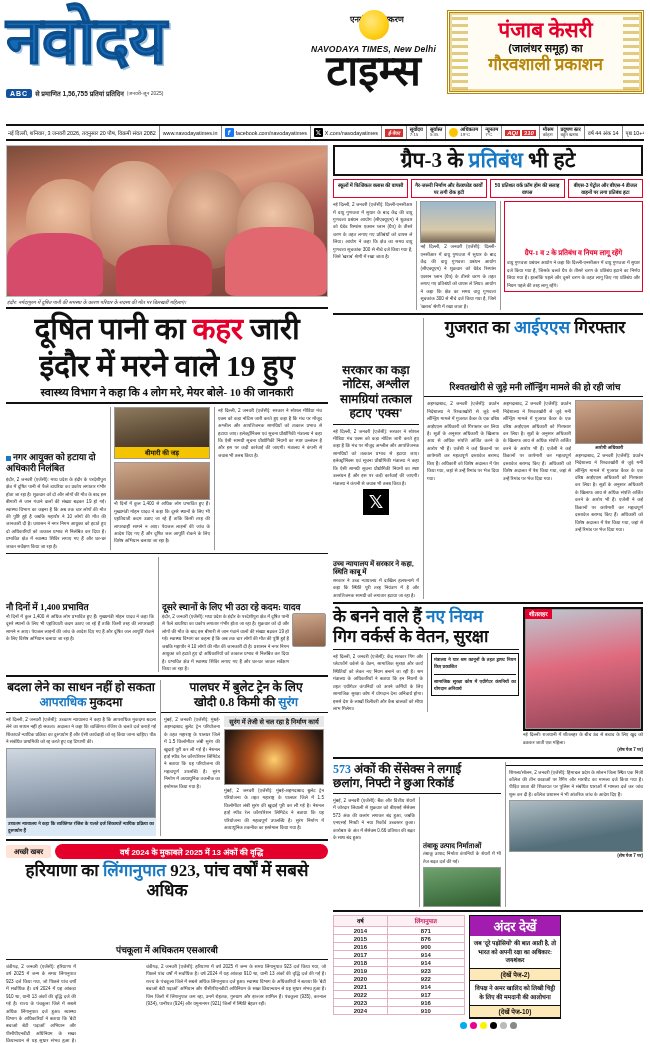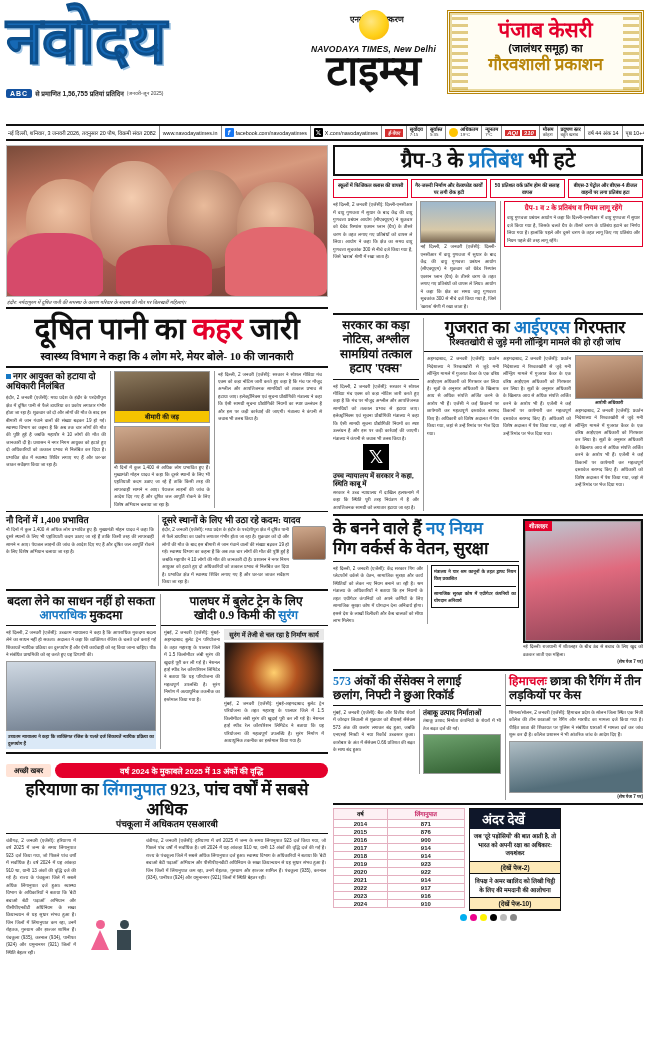--- a/index.html
+++ b/index.html
@@ -117,21 +117,21 @@
   
   .h-main{font-family:"Liberation Serif",serif;font-weight:bold;font-size:30px;
     line-height:1.12;color:#111;letter-spacing:-.3px;margin-top:3px;text-align:center;}
   .hl-red{color:#e4002b;}
   .hl-blue{color:#1778c4;}
   .h-sub{font-family:"Liberation Serif",serif;font-weight:bold;font-size:11px;
     text-align:center;border-bottom:2px solid #111;padding-bottom:3px;margin-top:2px;}
 
   .h2{font-family:"Liberation Serif",serif;font-weight:bold;font-size:17px;line-height:1.14;}
   .h3{font-family:"Liberation Serif",serif;font-weight:bold;font-size:12px;line-height:1.18;}
-  .h4{font-family:"Liberation Serif",serif;font-weight:bold;font-size:9px;line-height:1.2;}
+  .h4{font-family:"Liberation Serif",serif;font-weight:bold;font-size:9px;line-height:1.2;margin-top:45px;}
 
   
   .bt{font-size:4.6px;line-height:1.62;color:#2a2a2a;text-align:justify;}
   .rule{border-top:1px solid #111;margin:3px 0;}
   .rule2{border-top:2px solid #111;margin:3px 0;}
   .vrule{border-left:1px solid #999;}
 
   .cols2{display:flex;gap:4px;}
   .cols3{display:flex;gap:4px;}
 
@@ -149,35 +149,35 @@
   .mini-photo.man{background:linear-gradient(170deg,#cfa98d,#8a5f45);}
   .mini-photo.court{background:linear-gradient(175deg,#cfd8e2,#9aa7b6 55%,#6d7a8a);}
   .mini-photo.tunnel{background:radial-gradient(circle at 50% 55%,#ffcf6e,#b2521f 40%,#2b1a12 90%);}
   .mini-photo.cold{background:linear-gradient(170deg,#bcc8d2 0%,#e06a7e 45%,#8e4356 100%);}
   .mini-photo.dig{background:linear-gradient(170deg,#8d7a5e,#55432f 60%,#2e2418);}
 
   .badge-red{background:#e4002b;color:#fff;font-size:6px;font-weight:bold;padding:1px 4px;display:inline-block;}
   .cap-yellow{background:#f5c400;font-size:6.5px;font-weight:bold;text-align:center;padding:1px 0;}
 
   
-  .goodnews{display:flex;align-items:center;gap:4px;margin-top:9px;}
+  .goodnews{display:flex;align-items:center;gap:4px;margin-top:3px;}
   .gn-pill{background:#ffe3d6;font-size:7px;font-weight:bold;padding:2px 8px;border-radius:2px;}
   .gn-bar{flex:1;background:#e4002b;color:#fff;font-size:8px;font-weight:bold;
     text-align:center;padding:2px 6px;border-radius:10px;}
 
   
   .tbl{border:1px solid #e4b0c0;width:100%;border-collapse:collapse;font-size:6px;background:#fff;}
   .tbl th{background:#fdf0f4;color:#c2185b;font-weight:bold;border:1px solid #e4b0c0;padding:1px 3px;}
   .tbl th:first-child{color:#111;}
   .tbl td{border:1px solid #e4b0c0;padding:0.5px 3px;text-align:center;font-weight:bold;color:#222;}
 
   
   .ad-box{border:1.5px solid #111;}
-  .ad-head{background:#0f172a;color:#fff;font-family:"Liberation Serif",serif;
-    font-weight:bold;font-size:13px;text-align:left;padding:1px 12px;}
+  .ad-head{background:#a21caf;color:#fff;font-family:"Liberation Serif",serif;
+    font-weight:bold;font-size:13px;text-align:center;padding:1px 12px;}
   .ad-item{font-size:6px;font-weight:bold;line-height:1.45;padding:3px 3px;text-align:center;}
   .ad-page{background:#fde9b8;font-size:6.5px;font-weight:bold;text-align:center;padding:1px 0;border-top:1px solid #111;border-bottom:1px solid #111;}
 
   .icon-sq{display:inline-block;width:5px;height:5px;background:#1778c4;vertical-align:middle;margin-right:2px;}
   .dots{display:flex;gap:3px;justify-content:center;padding:3px 0;}
   .dot{width:7px;height:7px;border-radius:50%;}
   .avatar{border-radius:2px;}
 </style>
 </head>
 <body>
@@ -282,20 +282,21 @@
           <div class="lp-f f4"></div>
         <div class="sari s1"></div>
           <div class="sari s2"></div>
           <div class="sari s3"></div>
       </div>
       <div class="photo-cap">इंदौर: नर्मदापुरम में दूषित पानी की समस्या के कारण परिवार के सदस्य की मौत पर बिलखतीं महिलाएं।</div>
 
       <div class="h-main">
         <span>दूषित पानी का </span><span class="hl-red">कहर</span><span> जारी</span>
       </div>
+      <div class="h-main">इंदौर में मरने वाले 19 हुए</div>
       <div class="h-sub">स्वास्थ्य विभाग ने कहा कि 4 लोग मरे, मेयर बोले- 10 की जानकारी</div>
 
       <div class="cols3" style="margin-top:3px;">
         <div style="width:100px;">
           <div class="h4">
             <span class="icon-sq"></span><span>नगर आयुक्त को हटाया दो अधिकारी निलंबित</span>
           </div>
           <div class="bt" style="margin-top:2px;">इंदौर, 2 जनवरी (एजेंसी): मध्य प्रदेश के इंदौर के परदेशीपुरा क्षेत्र में दूषित पानी से फैले डायरिया का प्रकोप लगातार गंभीर होता जा रहा है। शुक्रवार को दो और लोगों की मौत के बाद इस बीमारी से जान गंवाने वालों की संख्या बढ़कर 19 हो गई। स्वास्थ्य विभाग का कहना है कि अब तक चार लोगों की मौत की पुष्टि हुई है जबकि महापौर ने 10 लोगों की मौत की जानकारी दी है। प्रशासन ने नगर निगम आयुक्त को हटाते हुए दो अधिकारियों को तत्काल प्रभाव से निलंबित कर दिया है। प्रभावित क्षेत्र में स्वास्थ्य शिविर लगाए गए हैं और घर-घर जाकर सर्वेक्षण किया जा रहा है।</div>
         </div>
         <div style="width:100px;" class="vrule">
@@ -336,21 +337,21 @@
           <div style="display:flex;gap:3px;">
             <div class="bt" style="flex:1;">नई दिल्ली, 2 जनवरी (एजेंसी): उच्चतम न्यायालय ने कहा है कि आपराधिक मुकदमा बदला लेने का साधन नहीं हो सकता। अदालत ने कहा कि व्यक्तिगत रंजिश के चलते दर्ज कराई गई शिकायतें न्यायिक प्रक्रिया का दुरुपयोग हैं और ऐसी कार्यवाही को रद्द किया जाना चाहिए। पीठ ने संबंधित प्राथमिकी को रद्द करते हुए यह टिप्पणी की।</div>
           </div>
           <div class="mini-photo court" style="height:70px;margin-top:2px;"></div>
           <div class="bt" style="background:#dbe9f7;padding:2px;font-weight:bold;">उच्चतम न्यायालय ने कहा कि व्यक्तिगत रंजिश के चलते दर्ज शिकायतें न्यायिक प्रक्रिया का दुरुपयोग हैं</div>
         </div>
 
         <div style="width:168px;" class="vrule">
           <div class="h3" style="text-align:center;margin-left:3px;">
             <div>पालघर में बुलेट ट्रेन के लिए</div>
-            <div><span>खोदी 0.9 किमी की </span><span class="hl-blue">सुरंग</span></div>
+            <div><span>खोदी 0.8 किमी की </span><span class="hl-blue">सुरंग</span></div>
           </div>
           <div class="rule"></div>
           <div class="cols2" style="margin-left:3px;">
             <div class="bt" style="width:56px;">मुंबई, 2 जनवरी (एजेंसी): मुंबई-अहमदाबाद बुलेट ट्रेन परियोजना के तहत महाराष्ट्र के पालघर जिले में 1.5 किलोमीटर लंबी सुरंग की खुदाई पूरी कर ली गई है। नेशनल हाई स्पीड रेल कॉरपोरेशन लिमिटेड ने बताया कि यह परियोजना की महत्वपूर्ण उपलब्धि है। सुरंग निर्माण में अत्याधुनिक तकनीक का इस्तेमाल किया गया है।</div>
             <div style="width:100px;">
               <div class="cap-yellow" style="background:#e8e8e8;">सुरंग में तेजी से चल रहा है निर्माण कार्य</div>
               <div class="mini-photo tunnel" style="height:56px;margin-top:2px;"></div>
               <div class="bt" style="margin-top:2px;">मुंबई, 2 जनवरी (एजेंसी): मुंबई-अहमदाबाद बुलेट ट्रेन परियोजना के तहत महाराष्ट्र के पालघर जिले में 1.5 किलोमीटर लंबी सुरंग की खुदाई पूरी कर ली गई है। नेशनल हाई स्पीड रेल कॉरपोरेशन लिमिटेड ने बताया कि यह परियोजना की महत्वपूर्ण उपलब्धि है। सुरंग निर्माण में अत्याधुनिक तकनीक का इस्तेमाल किया गया है।</div>
             </div>
           </div>
@@ -489,23 +490,20 @@
             <div class="bt" style="width:82px;">मुंबई, 2 जनवरी (एजेंसी): बैंक और वित्तीय शेयरों में जोरदार लिवाली से शुक्रवार को बीएसई सेंसेक्स 573 अंक की छलांग लगाकर बंद हुआ, जबकि एनएसई निफ्टी ने नया रिकॉर्ड उच्चस्तर छुआ। कारोबार के अंत में सेंसेक्स 0.66 प्रतिशत की बढ़त के साथ बंद हुआ।</div>
             <div style="width:82px;" class="vrule">
               <div class="h4" style="margin-left:3px;font-size:7px;">तंबाकू उत्पाद निर्माताओं</div>
               <div class="bt" style="margin-left:3px;">तंबाकू उत्पाद निर्माता कंपनियों के शेयरों में भी तेज बढ़त दर्ज की गई।</div>
               <div class="mini-photo" style="height:40px;margin-left:3px;margin-top:2px;background:linear-gradient(170deg,#6fa36f,#2e5c2e);"></div>
             </div>
           </div>
         </div>
 
         <div style="width:138px;" class="vrule">
-          <div class="h3" style="margin-left:3px;">
-            <span class="hl-red">हिमाचलः</span><span> छात्रा की रैगिंग में तीन लड़कियों पर केस</span>
-          </div>
           <div class="rule"></div>
           <div class="bt" style="margin-left:3px;">शिमला/सोलन, 2 जनवरी (एजेंसी): हिमाचल प्रदेश के सोलन जिला स्थित एक निजी कॉलेज की तीन छात्राओं पर रैगिंग और मारपीट का मामला दर्ज किया गया है। पीड़ित छात्रा की शिकायत पर पुलिस ने संबंधित धाराओं में मामला दर्ज कर जांच शुरू कर दी है। कॉलेज प्रशासन ने भी आंतरिक जांच के आदेश दिए हैं।</div>
           <div class="mini-photo" style="height:52px;margin:2px 0 0 3px;background:linear-gradient(170deg,#b0bec5,#546e7a 70%);"></div>
           <div class="bt" style="margin-left:3px;text-align:right;font-weight:bold;">(शेष पेज 7 पर)</div>
         </div>
       </div>
 
       <div class="rule2"></div>
 
       <div class="cols2">

